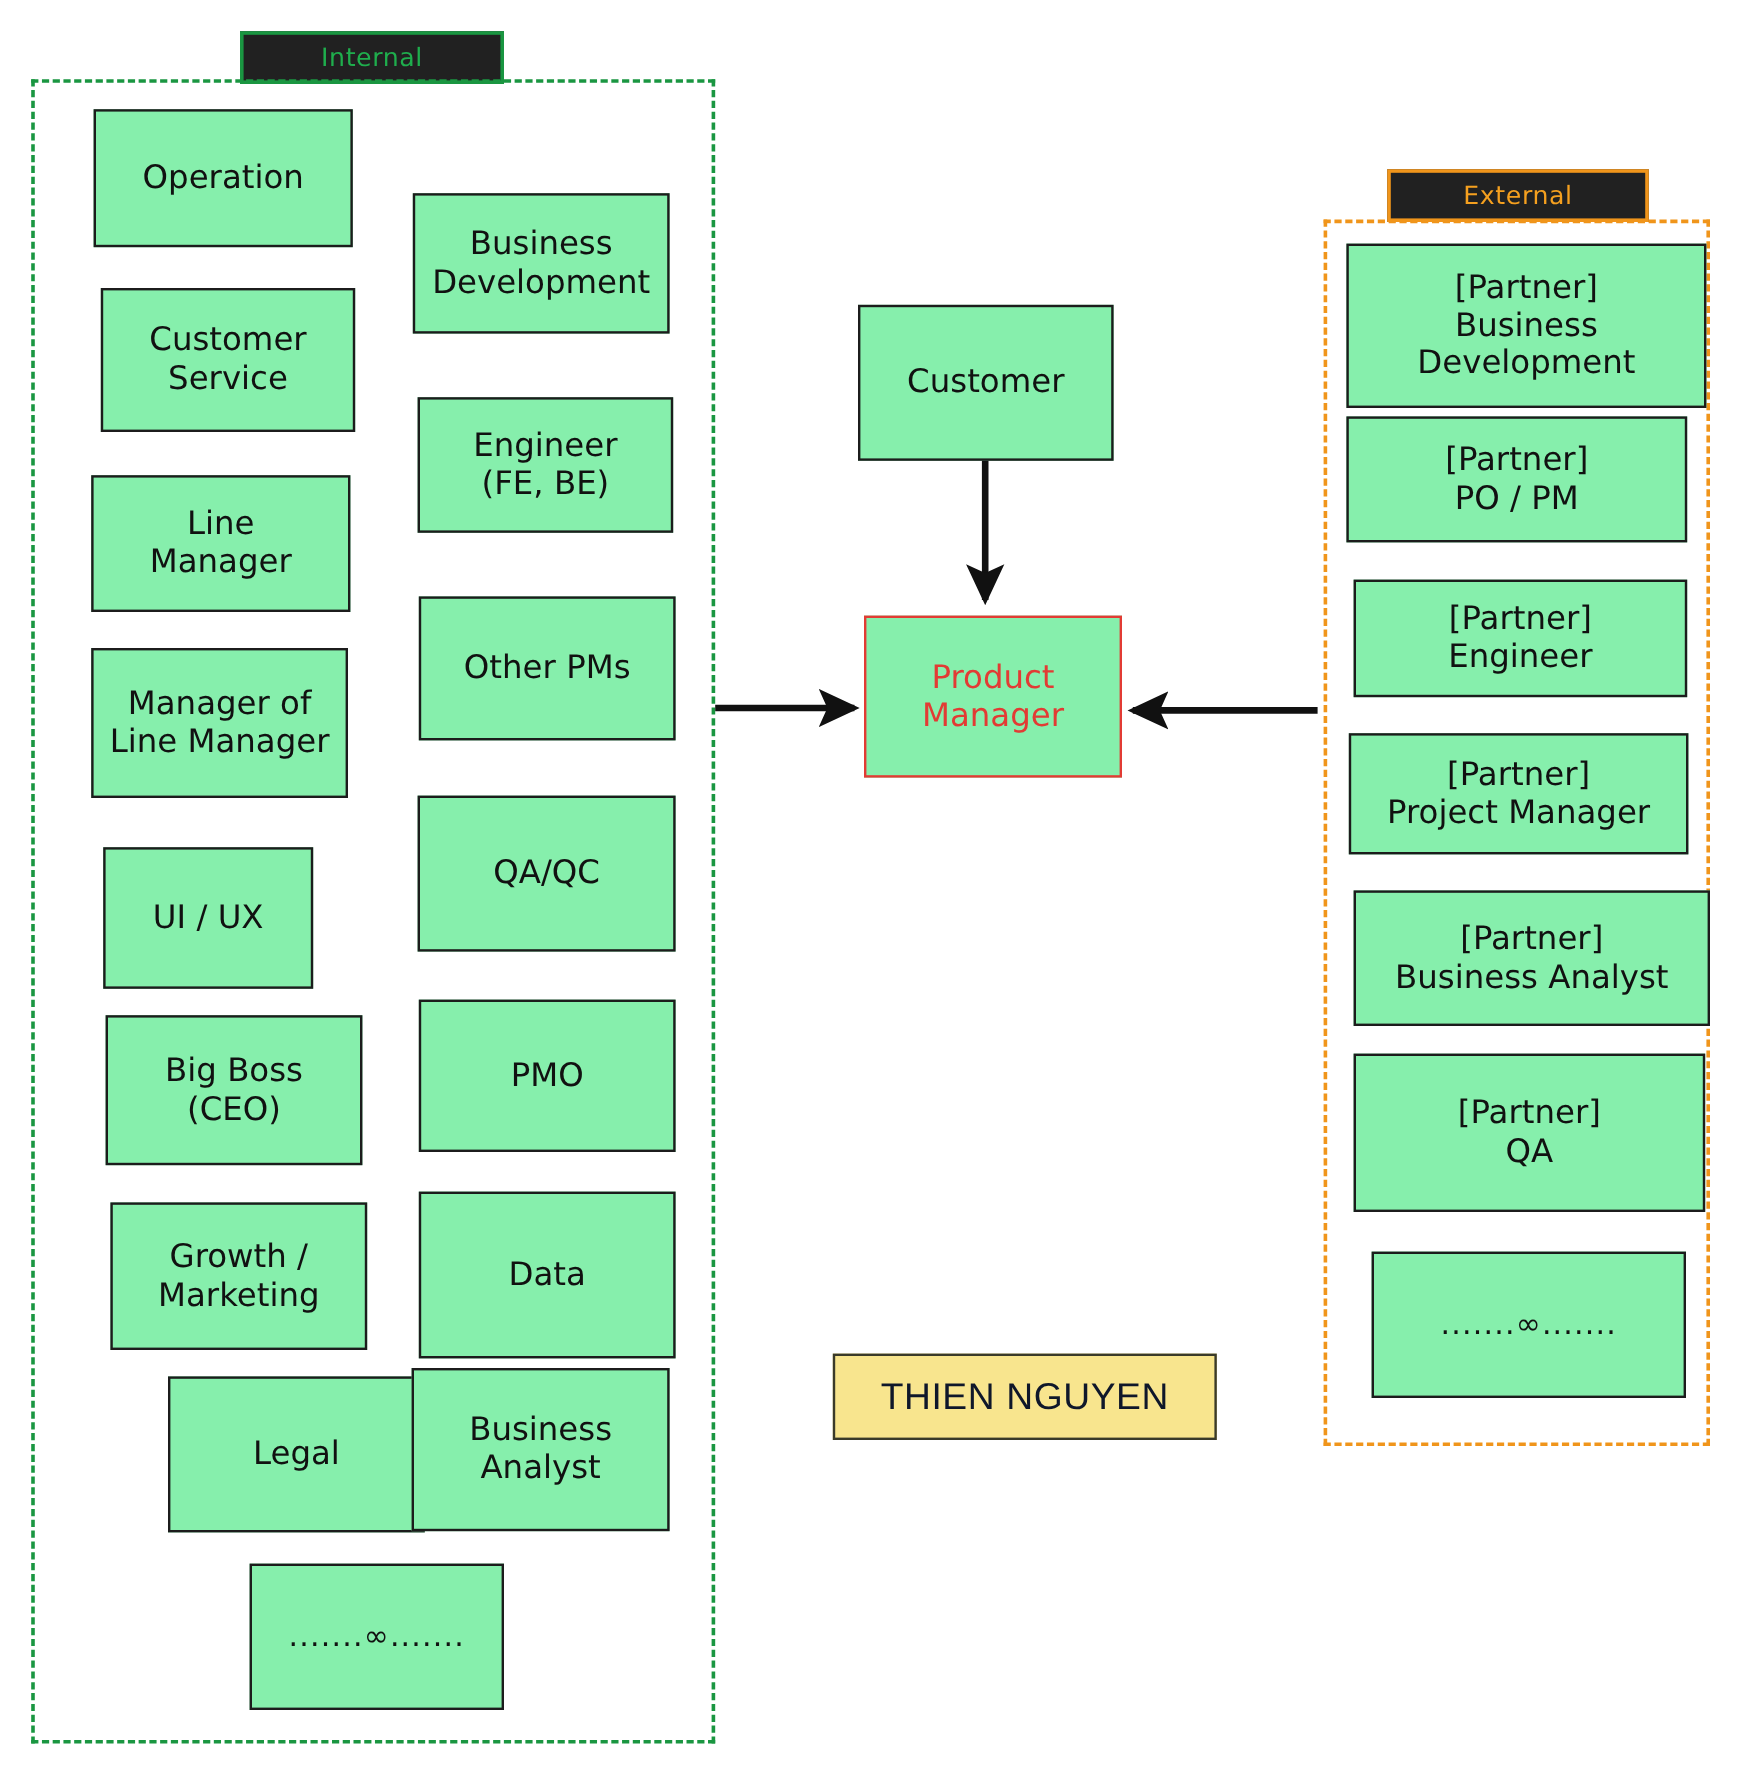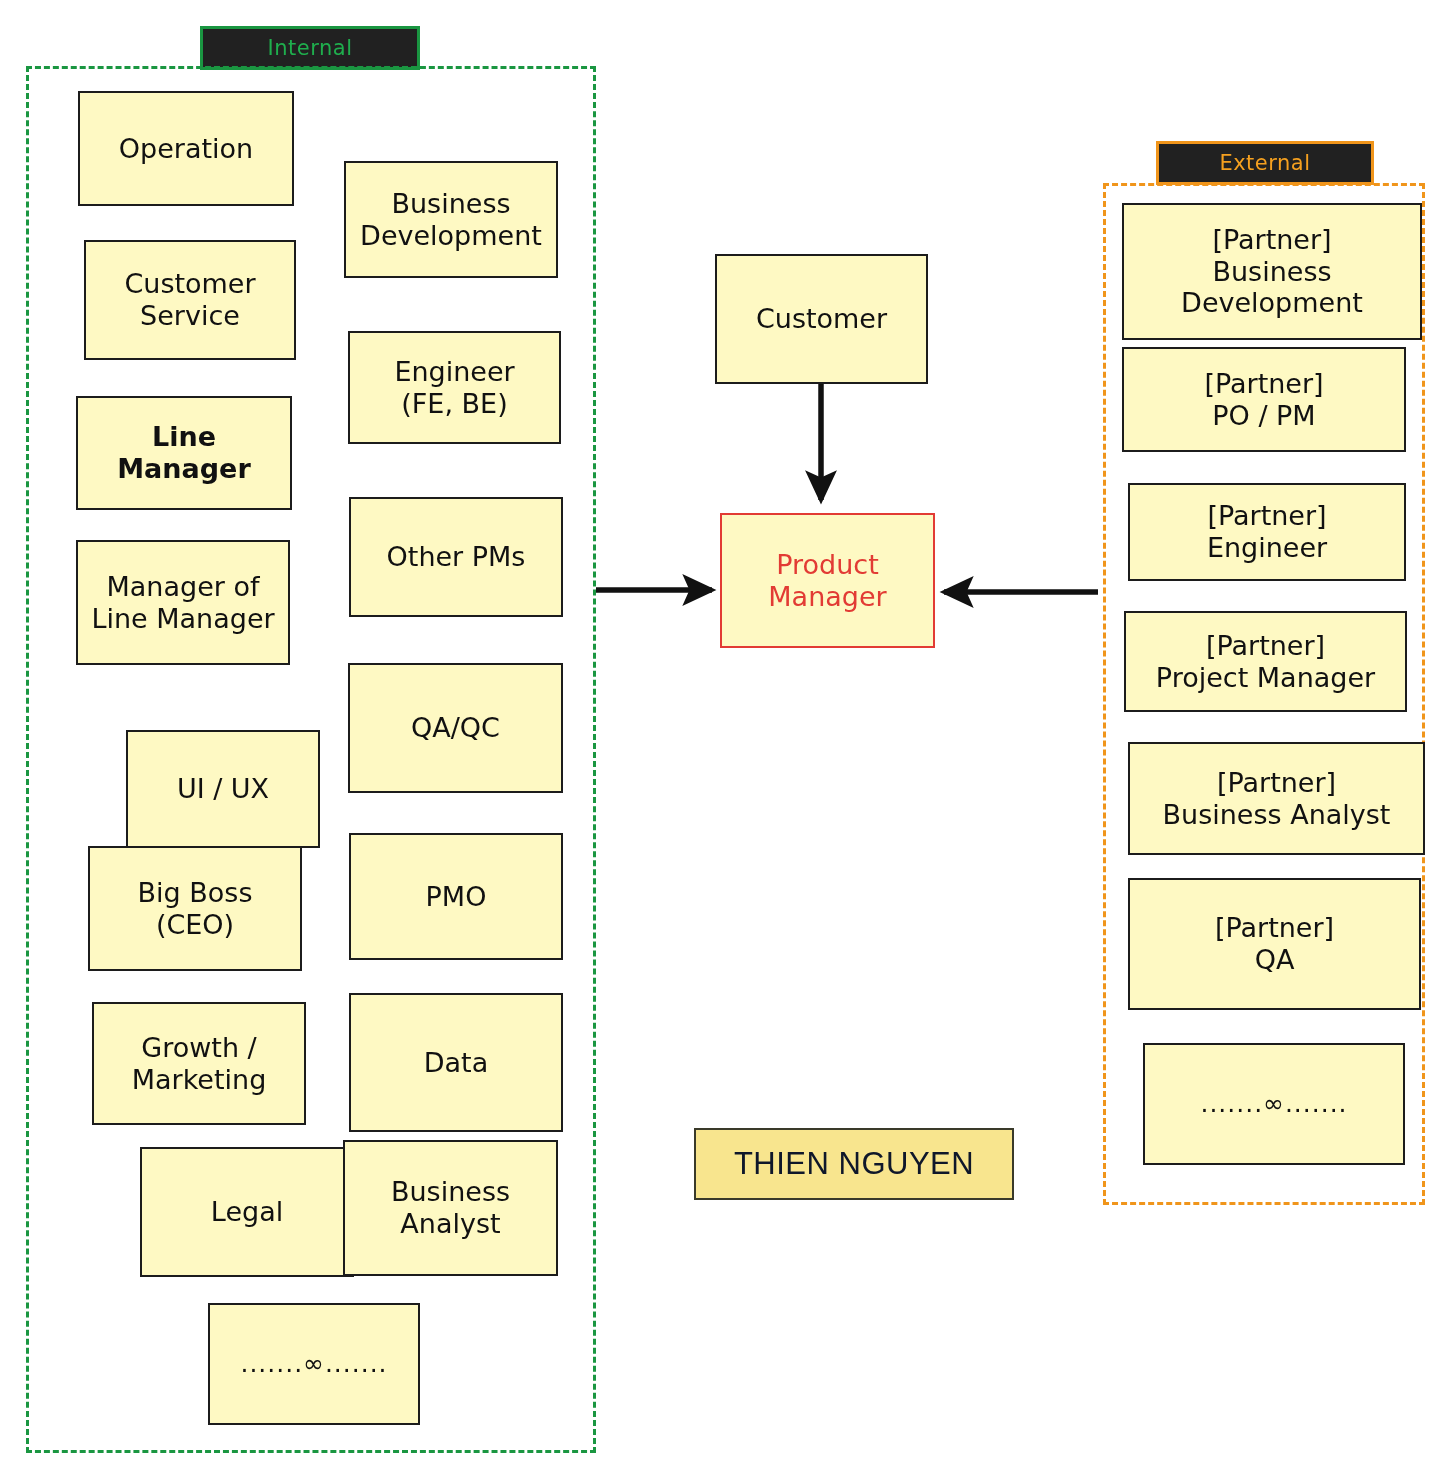--- a/index.html
+++ b/index.html
@@ -50,21 +50,21 @@
   .tab-external {
     border: 3px solid #f0951b;
     color: #f5a01f;
   }
 
   
   .node {
     position: absolute;
     box-sizing: border-box;
     border: 2.5px solid #1c1c1c;
-    background: #fef9c3;
+    background: #86efac;
     display: flex;
     align-items: center;
     justify-content: center;
     text-align: center;
     font-family: "DejaVu Sans", sans-serif;
     font-size: 27px;
     line-height: 1.18;
     color: #111111;
     padding: 2px 6px;
     white-space: pre-line;
@@ -111,25 +111,25 @@
 
   <div class="group-tab tab-internal" style="left:200px; top:26px; width:220px; height:44px;">
     <span>Internal</span>
   </div>
 
   <div class="group-box group-internal" style="left:26px; top:66px; width:570px; height:1387px;"></div>
 
   <div class="node" style="left:78px; top:91px; width:216px; height:115px;">Operation</div>
   <div class="node" style="left:84px; top:240px; width:212px; height:120px;">Customer
 Service</div>
-  <div class="node" style="left:76px; top:396px; width:216px; height:114px;font-weight:bold;">Line
+  <div class="node" style="left:76px; top:396px; width:216px; height:114px;">Line
 Manager</div>
   <div class="node" style="left:76px; top:540px; width:214px; height:125px;">Manager of
 Line Manager</div>
-  <div class="node" style="left:86px; top:730px; width:194px; height:118px;margin-left:40px;">UI / UX</div>
+  <div class="node" style="left:86px; top:706px; width:175px; height:118px;">UI / UX</div>
   <div class="node" style="left:88px; top:846px; width:214px; height:125px;">Big Boss
 (CEO)</div>
   <div class="node" style="left:92px; top:1002px; width:214px; height:123px;">Growth /
 Marketing</div>
   <div class="node" style="left:92px; top:1147px; width:214px; height:130px;margin-left:48px;">Legal</div>
 
   <div class="node" style="left:344px; top:161px; width:214px; height:117px;">Business
 Development</div>
   <div class="node" style="left:348px; top:331px; width:213px; height:113px;">Engineer
 (FE, BE)</div>

